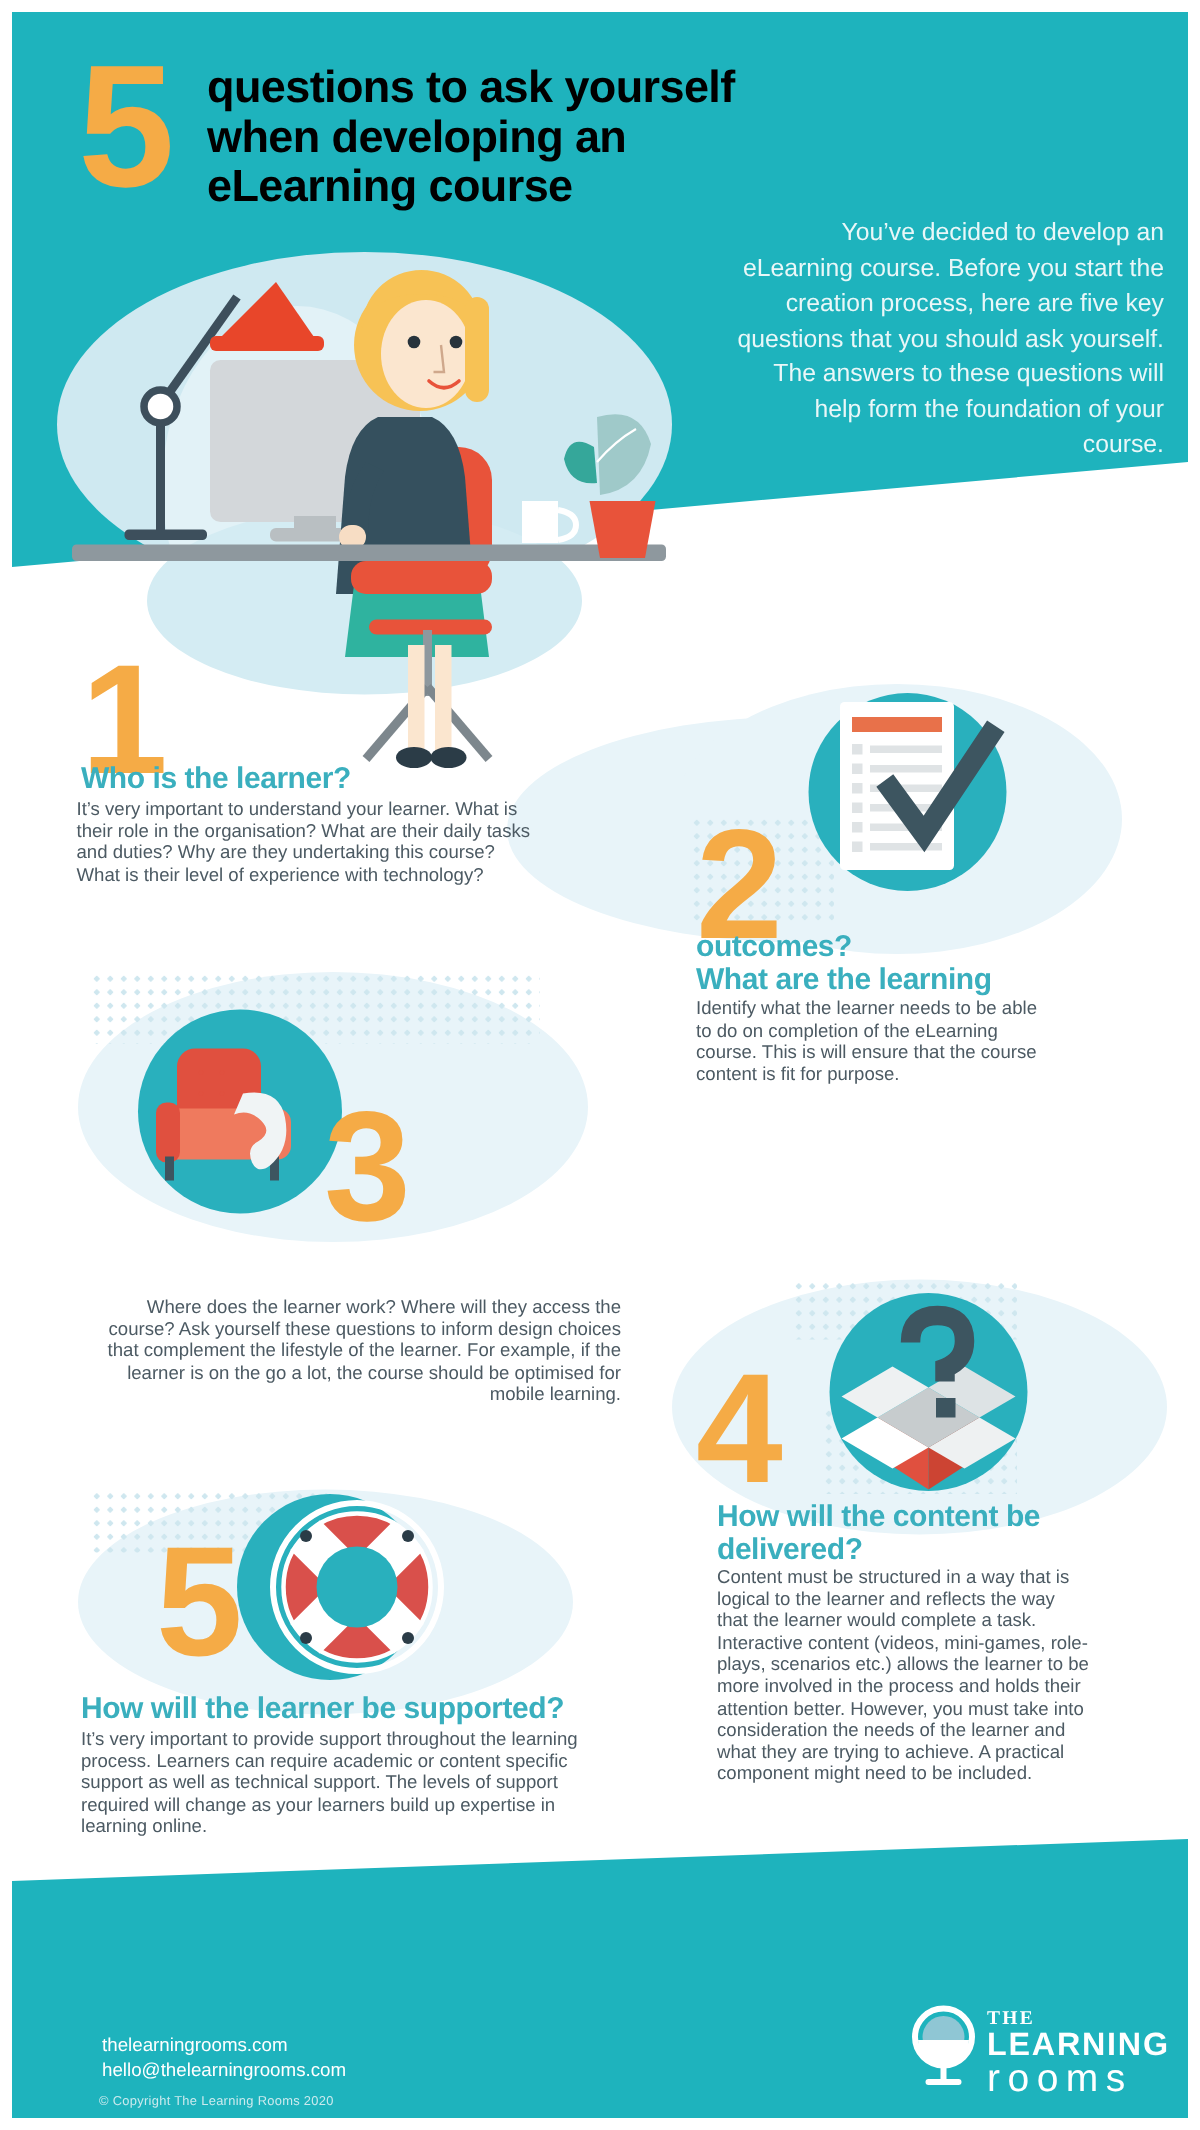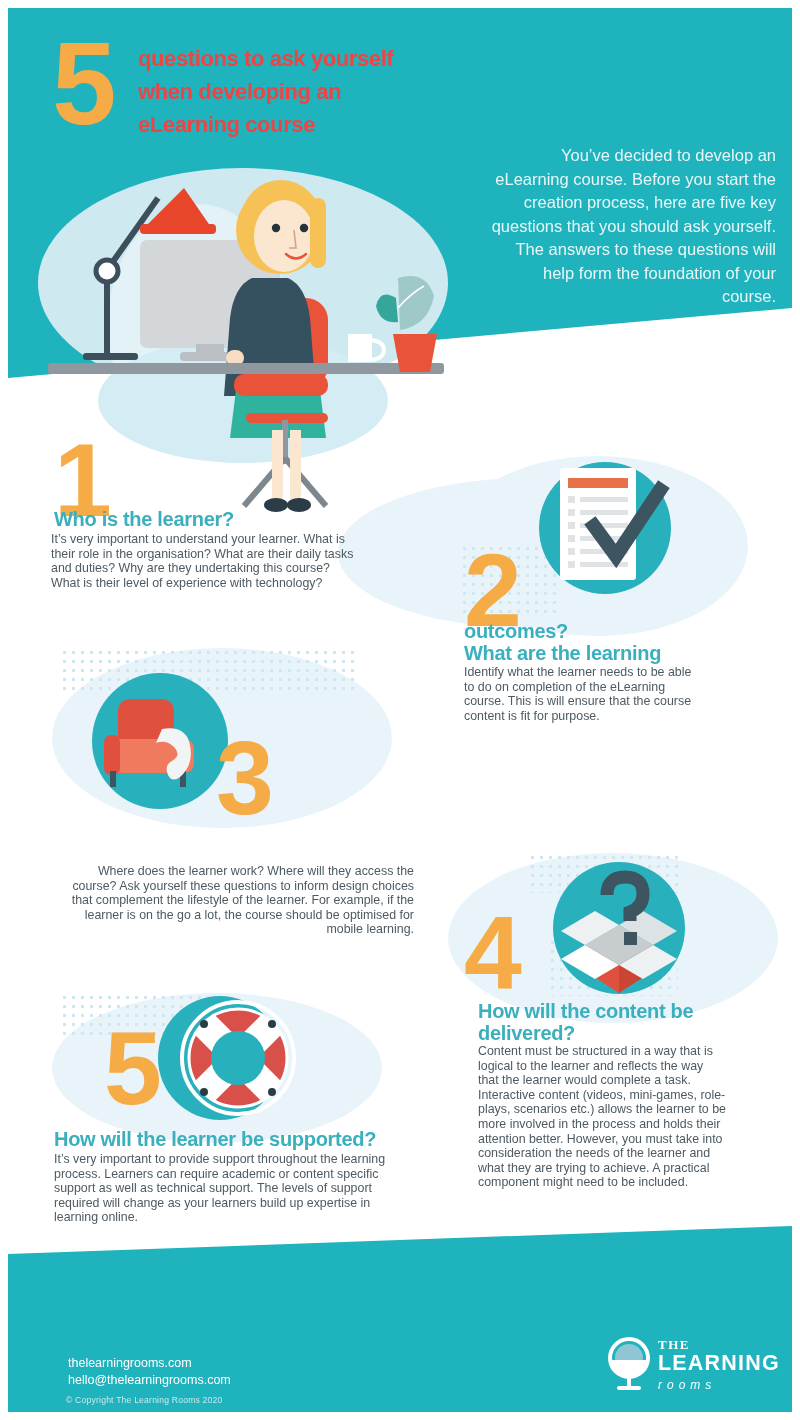--- a/index.html
+++ b/index.html
@@ -41,21 +41,21 @@
   }
 
   
   .hero-num{
     position:absolute;left:44px;top:18px;
     font-size:116px;line-height:116px;font-weight:bold;
     color:#f5ab46;letter-spacing:-3px;
   }
   .hero-title{
     position:absolute;left:130px;top:34px;width:450px;
-    font-size:22px;line-height:33px;font-weight:bold;color:#ef4444;
+    font-size:30px;line-height:33px;font-weight:bold;color:#000000;
     letter-spacing:-0.4px;
   }
   .hero-title div{white-space:nowrap;}
   .intro{
     position:absolute;left:480px;top:136px;width:288px;
     font-size:16.5px;line-height:23.5px;color:#e9f7f8;
     text-align:right;
   }
 
   
@@ -79,21 +79,21 @@
     font-size:12.5px;line-height:17px;color:#ffffff;
   }
   .foot-copy{
     position:absolute;left:48px;top:1387px;
     font-size:8.6px;color:#cbeaee;letter-spacing:.2px;padding-left:10px;
   }
   .logo{position:absolute;left:595px;top:1328px;width:160px;height:62px;}
   .logo-text{position:absolute;left:55px;top:2px;color:#ffffff;}
   .logo-the{font-size:13px;font-weight:bold;letter-spacing:1.5px;line-height:14px;font-family:Liberation Serif, serif;}
   .logo-learning{font-size:21.5px;font-weight:bold;letter-spacing:1.2px;line-height:23px;}
-  .logo-rooms{font-size:12px;letter-spacing:5px;line-height:21px;font-style:italic;}
+  .logo-rooms{font-size:26px;letter-spacing:5px;line-height:21px;}
 
   
   .ill{position:absolute;}
 </style>
 </head>
 <body>
 
 <div id="page">
   <div class="canvas">
 

